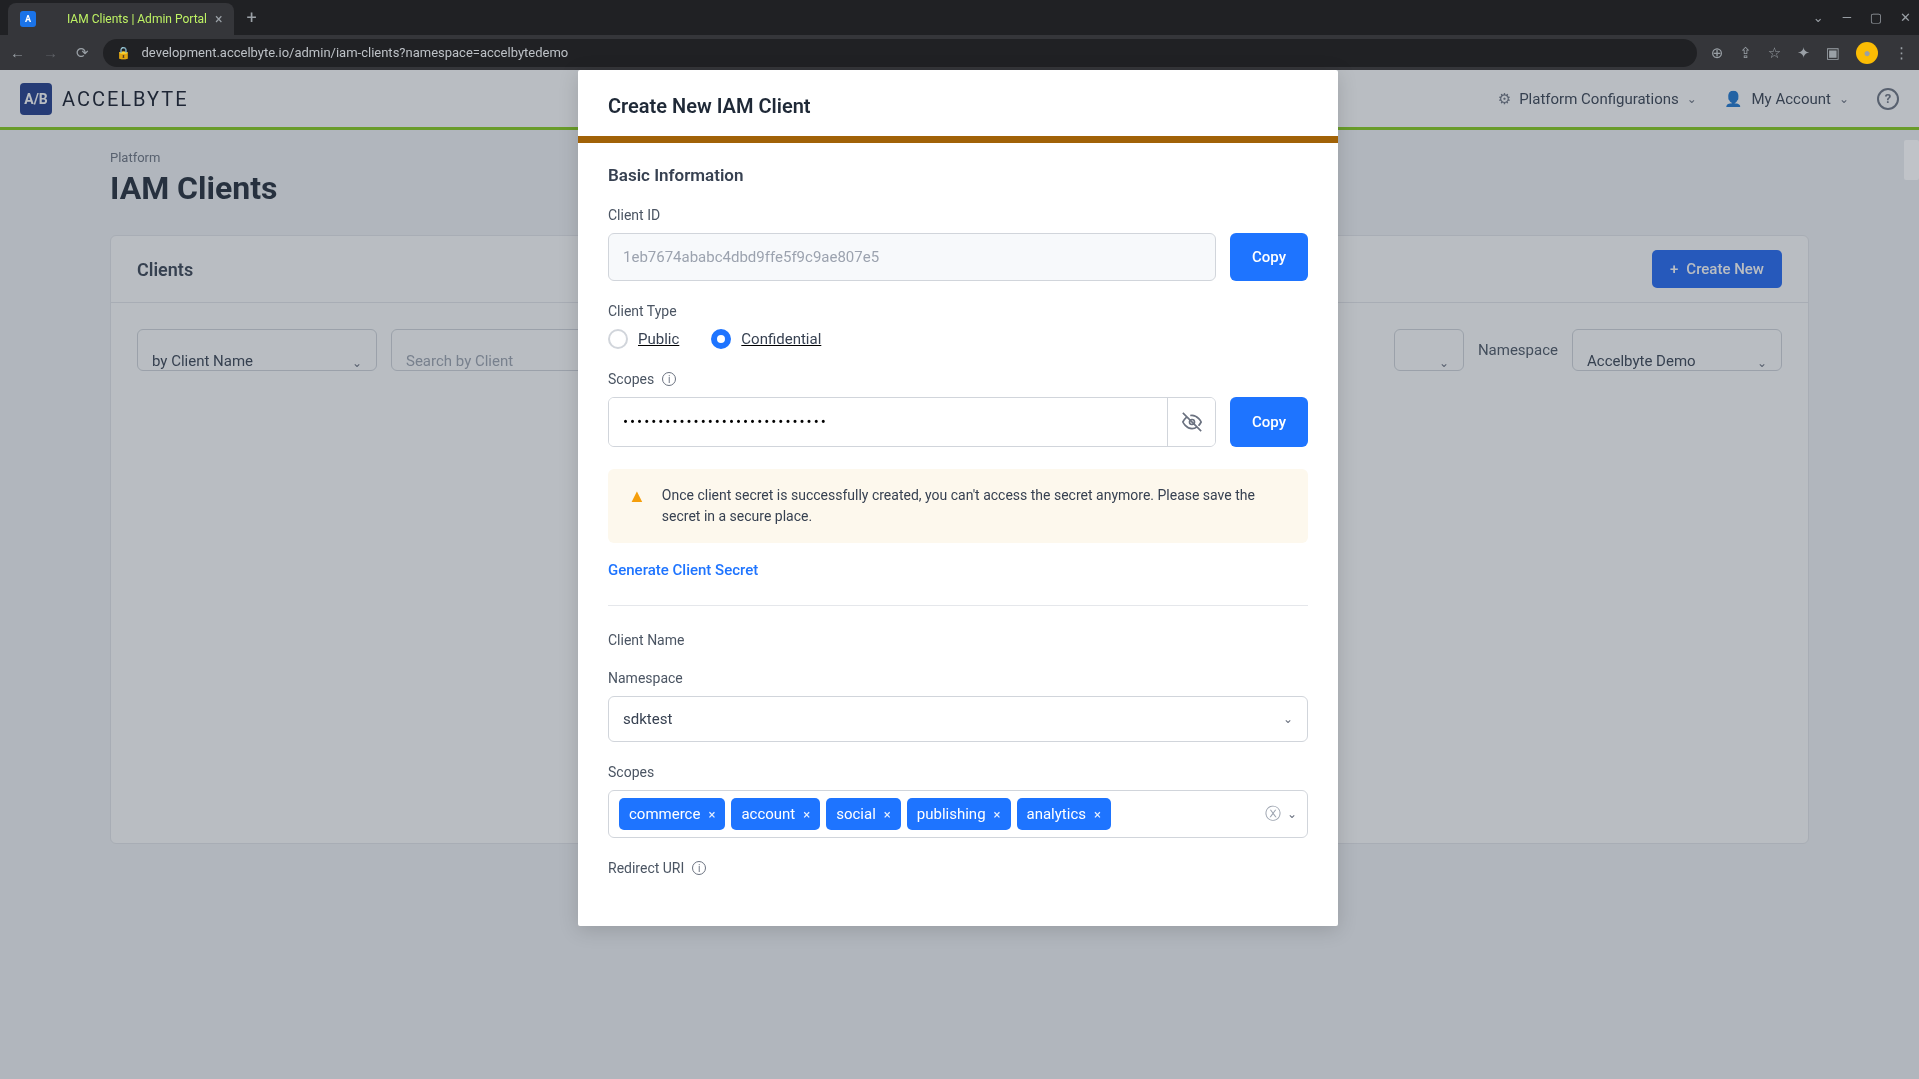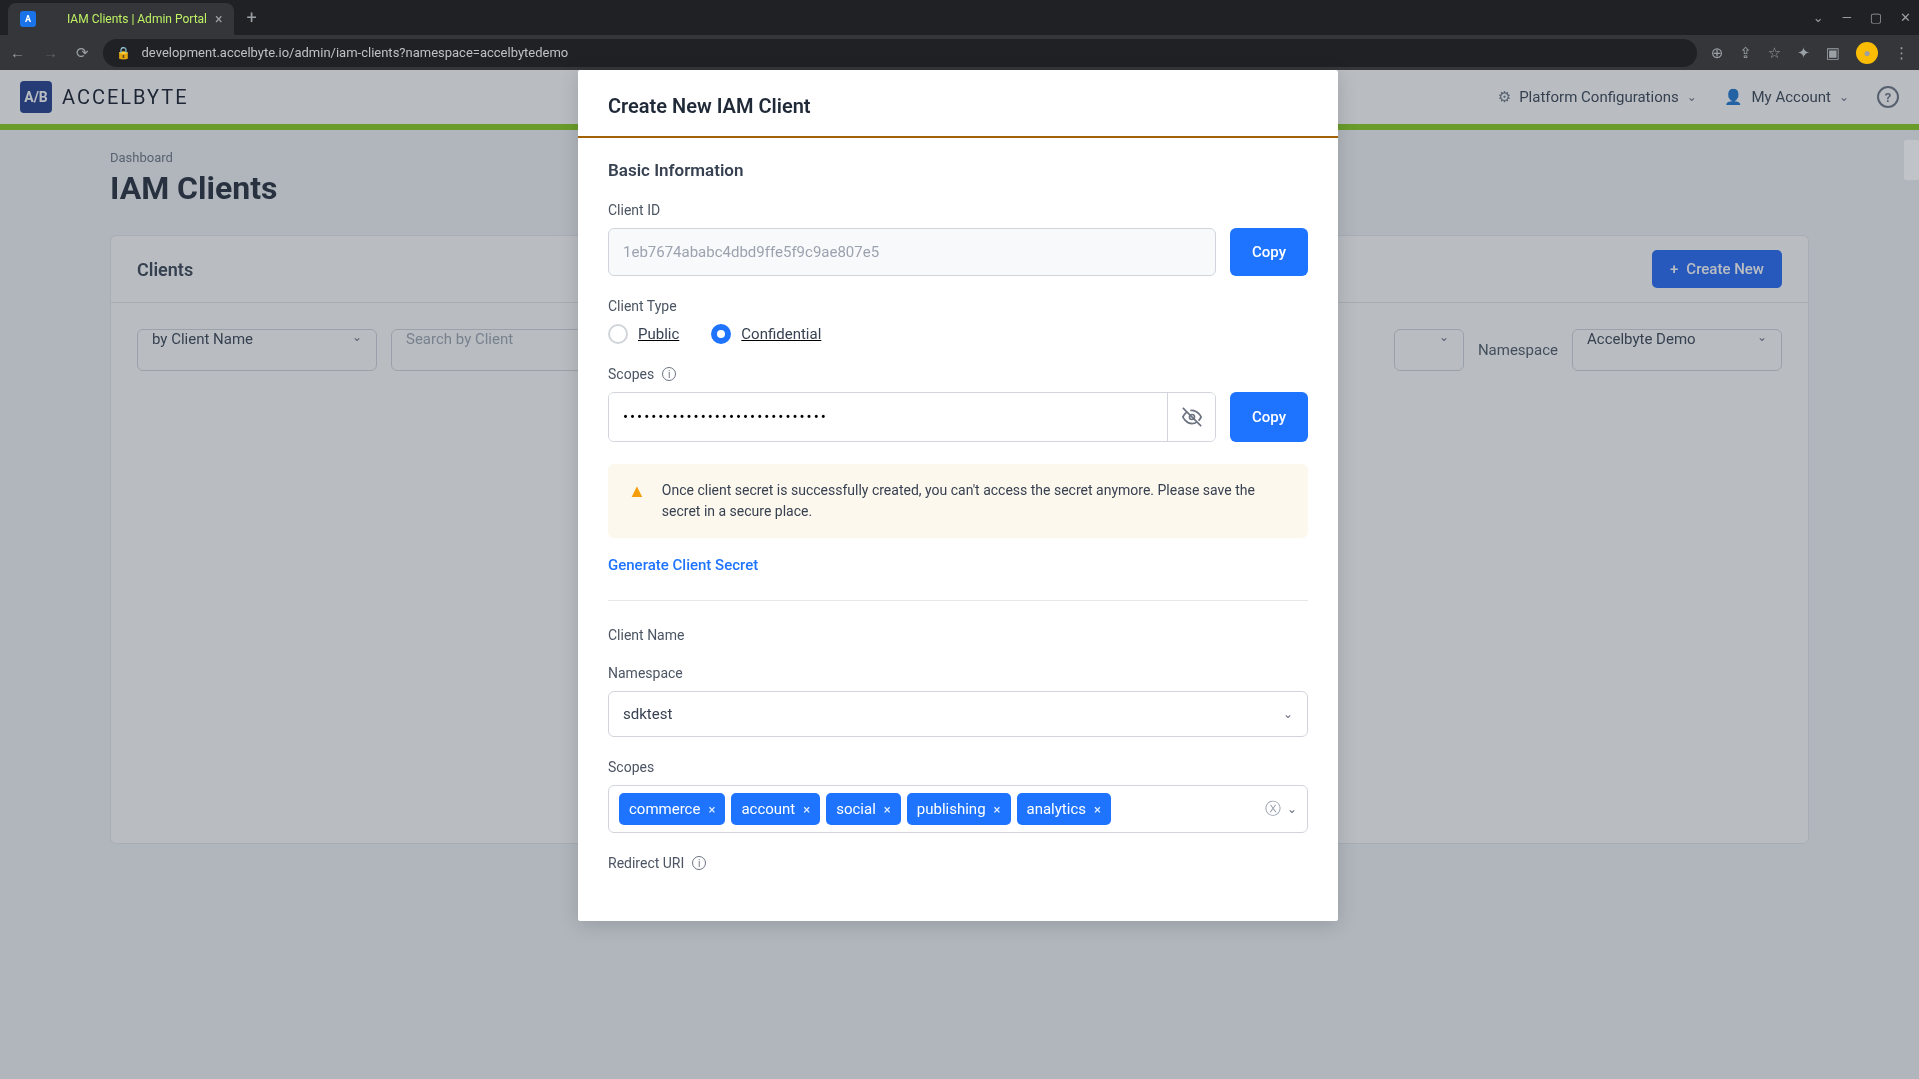--- a/index.html
+++ b/index.html
@@ -22,51 +22,51 @@
 .lock { font-size: 12px; }
 .url-text { color: #bdc1c6; }
 .addr-right { display: flex; gap: 16px; color: #9aa0a6; align-items: center; }
 .addr-right span { font-size: 15px; cursor:pointer; }
 .avatar-sm { width: 22px; height: 22px; border-radius: 50%; background: #fbbc04; display:flex; align-items:center; justify-content:center; font-size:12px;}
 
 
 .page { position: relative; width: 100%; height: calc(1079px - 70px); background: #f3f5f7; }
 
 
-.app-header { height: 60px; background: #fff; display: flex; align-items: center; padding: 0 20px; border-bottom: 6px solid #84cc16; }
+.app-header { height: 60px; background: #fff; display: flex; align-items: center; padding: 0 20px; border-bottom: 3px solid #84cc16; }
 .logo-box { width: 32px; height: 32px; background: #1e3a8a; color: #fff; display: flex; align-items: center; justify-content: center; font-weight: bold; border-radius: 4px; font-size: 14px; }
 .logo-text { font-size: 20px; font-weight: 400; letter-spacing: 2px; margin-left: 10px; color: #111827; }
 .header-right { margin-left: auto; display: flex; align-items: center; gap: 28px; color: #374151; font-size: 15px; }
 .hr-item { display: flex; align-items: center; gap: 8px; cursor:pointer; }
 .hr-icon { color: #6b7280; }
 .help-circle { width: 22px; height: 22px; border: 2px solid #6b7280; border-radius: 50%; display:flex; align-items:center; justify-content:center; font-size:13px; color:#6b7280; font-weight:bold;}
 
 
 .content { padding: 20px 110px; }
 .breadcrumb { color: #6b7280; font-size: 13px; }
 .page-title { font-size: 32px; font-weight: 700; color: #1f2937; margin-top: 4px; }
 
 .card { background: #fff; border-radius: 6px; border: 1px solid #e5e7eb; margin-top: 28px; }
 .card-head { display: flex; align-items: center; justify-content: space-between; padding: 14px 26px; border-bottom: 1px solid #e5e7eb; }
 .card-title { font-size: 18px; font-weight: 600; color: #374151; }
 .create-btn { background: #1e66f5; color: #fff; border: none; border-radius: 5px; padding: 10px 18px; font-size: 15px; font-weight: 500; display: flex; align-items: center; gap: 8px; cursor:pointer; }
 .card-body { padding: 26px; height: 540px; }
 .filters { display: flex; align-items: center; gap: 14px; }
-.select-box, .input-box { height: 42px; background: #fff; border: 1px solid #d1d5db; border-radius: 6px; display: flex; align-items: flex-start; padding: 0 14px; color: #374151; font-size: 15px; }
+.select-box, .input-box { height: 42px; background: #fff; border: 1px solid #d1d5db; border-radius: 6px; display: flex; align-items: flex-end; padding: 0 14px; color: #374151; font-size: 15px; }
 .select-box { justify-content: space-between; gap: 30px; cursor:pointer; }
 .input-box { color: #9ca3af; width: 220px; }
 .filters .spacer { flex: 1; }
 .ns-label { color: #4b5563; font-size: 15px; }
 
 
 .overlay { position: absolute; inset: 0; background: rgba(55,65,81,0.35); }
 
 
 .modal { position: absolute; top: 0; left: 578px; width: 760px; background: #fff; border-radius: 2px; max-height: 100%; overflow-y: auto; box-shadow: 0 4px 20px rgba(0,0,0,0.15); }
-.modal-head { padding: 24px 30px 18px; border-bottom: 2px solid #a16207; }
+.modal-head { padding: 24px 30px 18px; border-bottom: 7px solid #a16207; }
 .modal-title { font-size: 20px; font-weight: 600; color: #1f2937; }
 .modal-body { padding: 22px 30px 40px; }
 .section-title { font-size: 17px; font-weight: 600; color: #374151; margin-bottom: 22px; }
 .field { margin-bottom: 22px; }
 .field-label { font-size: 14px; color: #4b5563; margin-bottom: 10px; display:flex; align-items:center; gap:8px;}
 .info-circle { width: 14px; height: 14px; border: 1.5px solid #6b7280; border-radius:50%; display:inline-flex; align-items:center; justify-content:center; font-size:10px; color:#6b7280;}
 .row { display: flex; gap: 14px; align-items: stretch; }
 .row .input { flex: 1; }
 .input { height: 48px; border: 1px solid #d1d5db; border-radius: 6px; padding: 0 14px; font-size: 15px; color: #374151; background:#fff;}
 .input.readonly { background: #f7f9fb; color: #9ca3af; }
@@ -151,21 +151,21 @@
       <div class="hr-item">
         <span class="hr-icon">👤</span>
         <span>My Account</span>
         <span class="chev">⌄</span>
       </div>
       <div class="help-circle">?</div>
     </div>
   </div>
 
   <div class="content">
-    <div class="breadcrumb">Dashboard</div>
+    <div class="breadcrumb">Platform</div>
     <div class="page-title">IAM Clients</div>
 
     <div class="card">
       <div class="card-head">
         <div class="card-title">Clients</div>
         <button class="create-btn">
           <span>+</span>
           <span>Create New</span>
         </button>
       </div>

